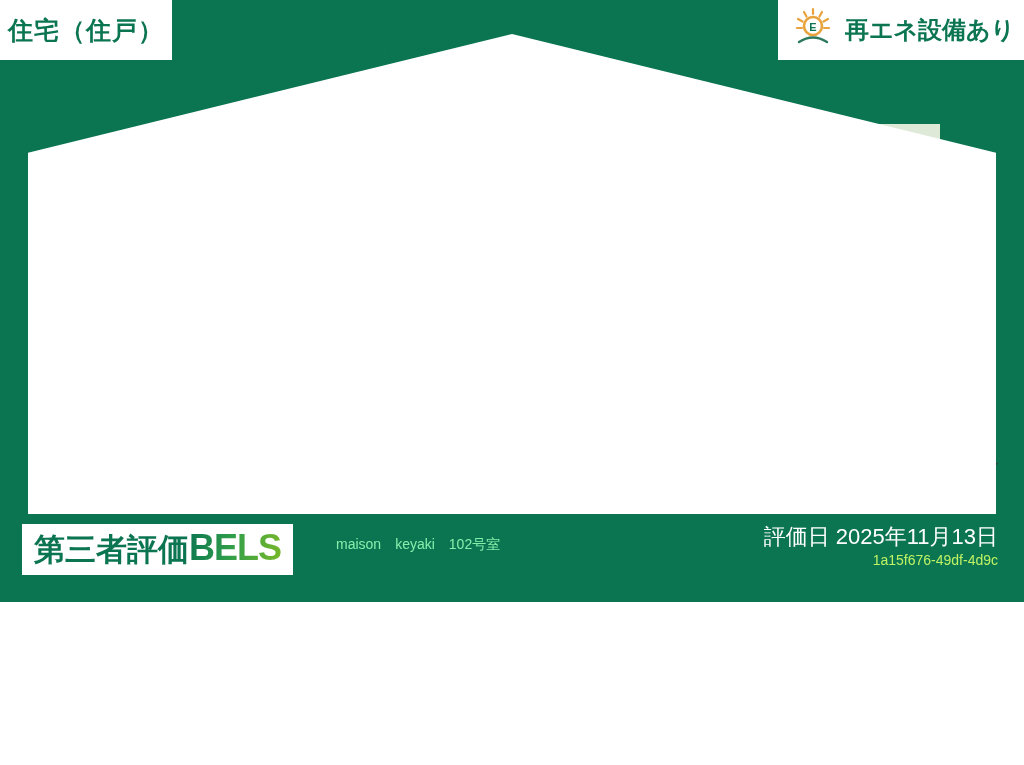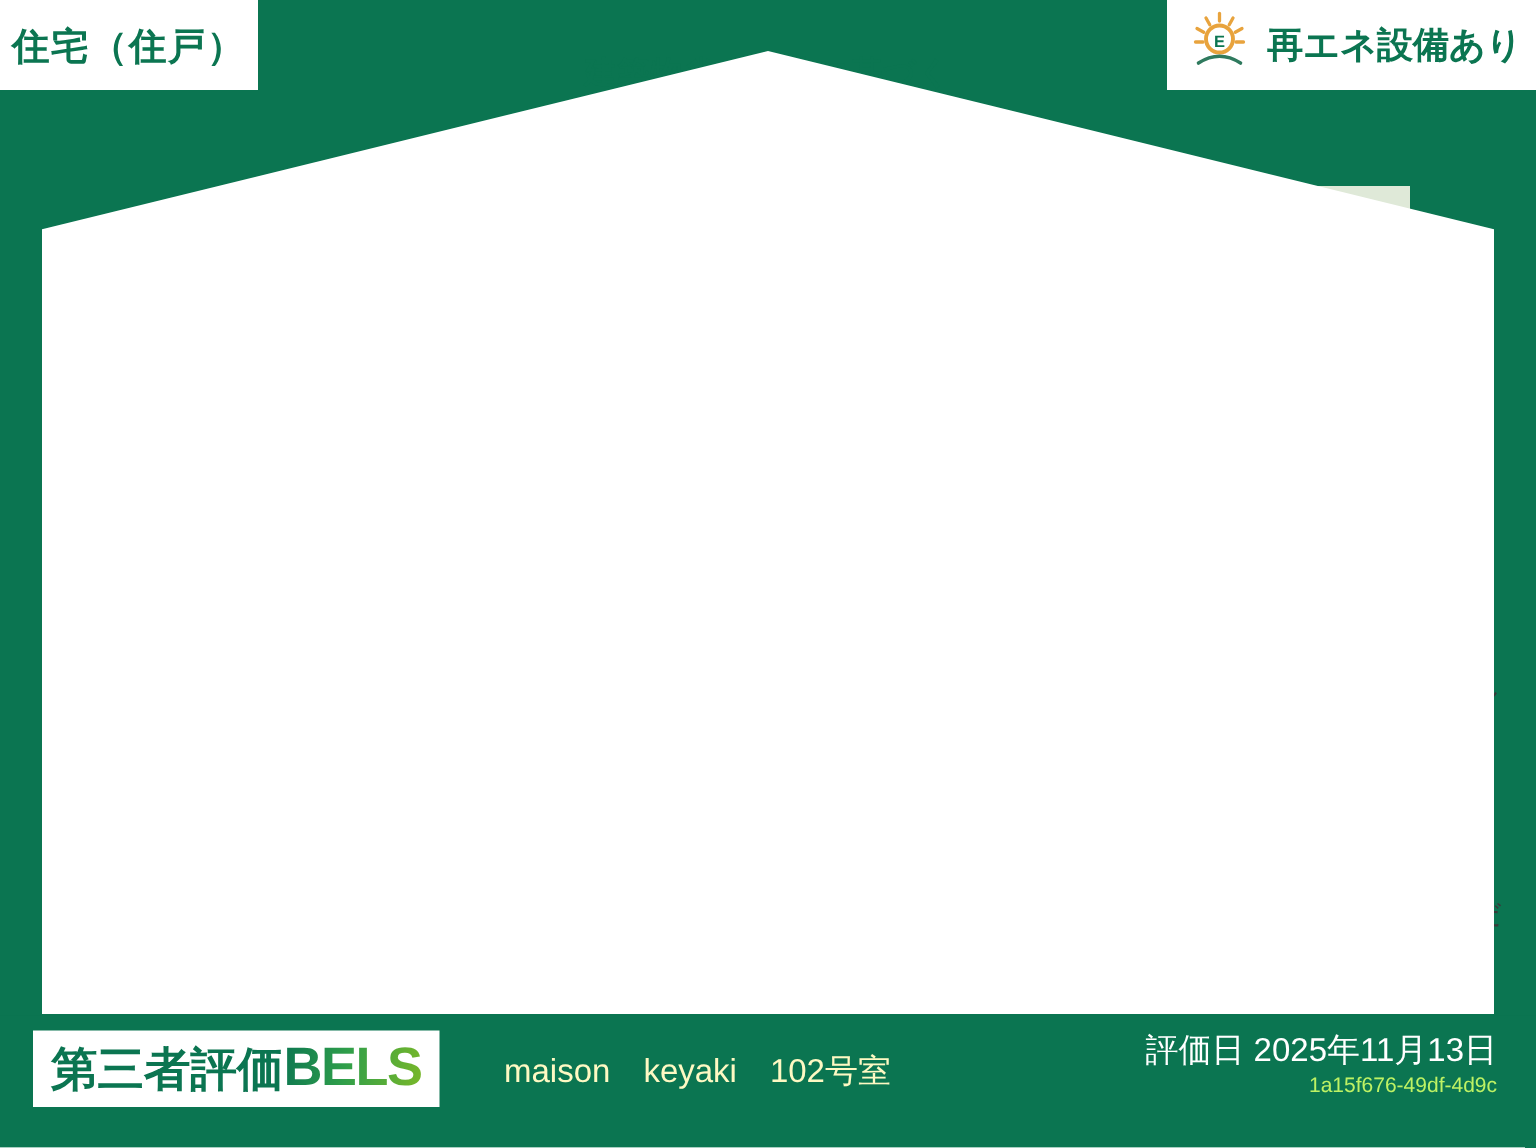--- a/index.html
+++ b/index.html
@@ -2,21 +2,21 @@
 <html><head>
 <meta charset="utf-8">
 <style>
   * { box-sizing: border-box; margin: 0; padding: 0; }
   html, body {
     width: 1024px; height: 765px;
     font-family: "Liberation Sans", "DejaVu Sans", sans-serif;
   }
   #label {
     position: relative;
-    width: 1024px; height: 765px;
+    width: 1024px; height: 602px;
     background: #0b7551;
     overflow: hidden;
   }
 
   
   .corner-badge {
     position: absolute;
     background: #ffffff;
     display: flex;
     align-items: center;
@@ -280,22 +280,22 @@
     font-weight: bold;
     letter-spacing: -1px;
     background: linear-gradient(100deg, #0b7551 0%, #2f9e4a 45%, #7ab828 100%);
     -webkit-background-clip: text;
     background-clip: text;
     color: transparent;
   }
   #building-name {
     position: absolute;
     left: 336px; top: 22px;
-    color: #fef9c3;
-    font-size: 22px;
+    color: #86efac;
+    font-size: 14px;
     letter-spacing: 0px;
   }
   #eval-date {
     position: absolute;
     right: 26px; top: 8px;
     color: #ffffff;
     font-size: 22px;
     text-align: right;
     margin-left: 14px;
   }

